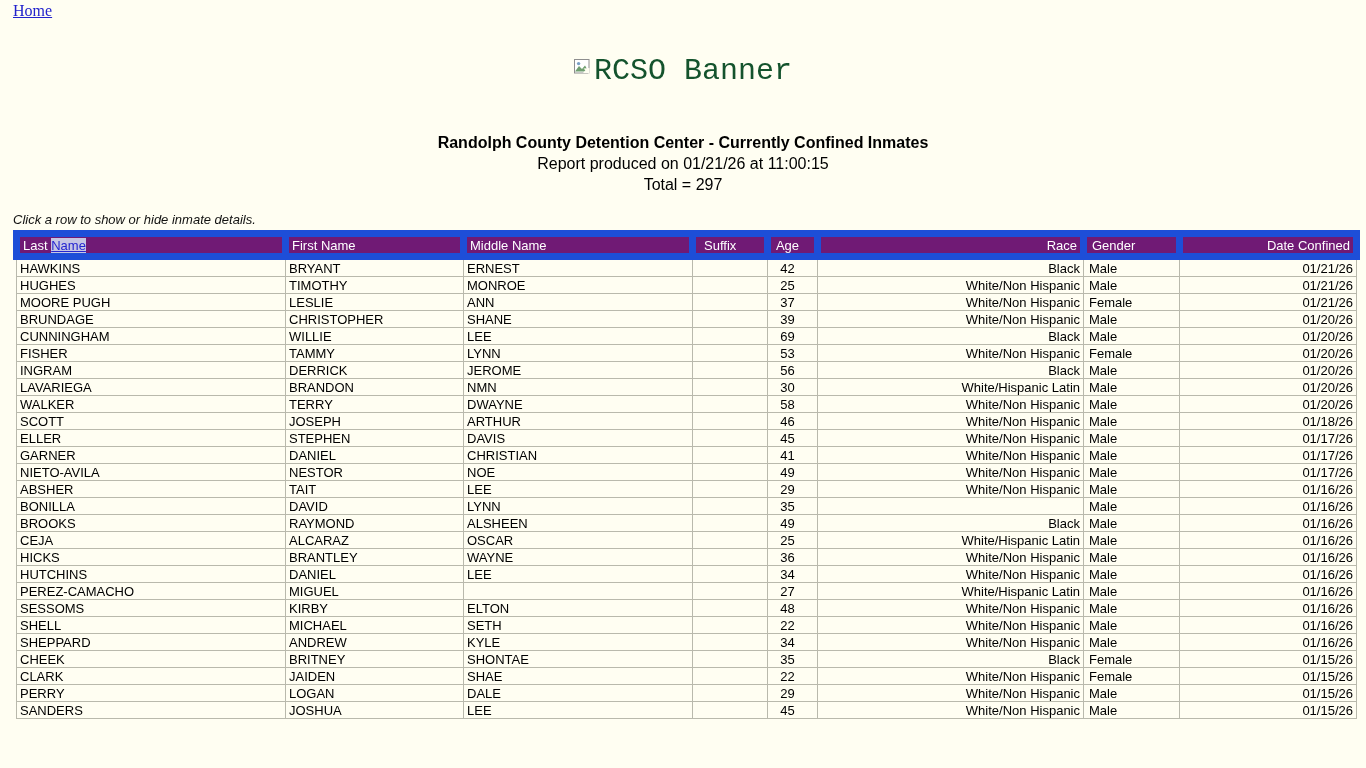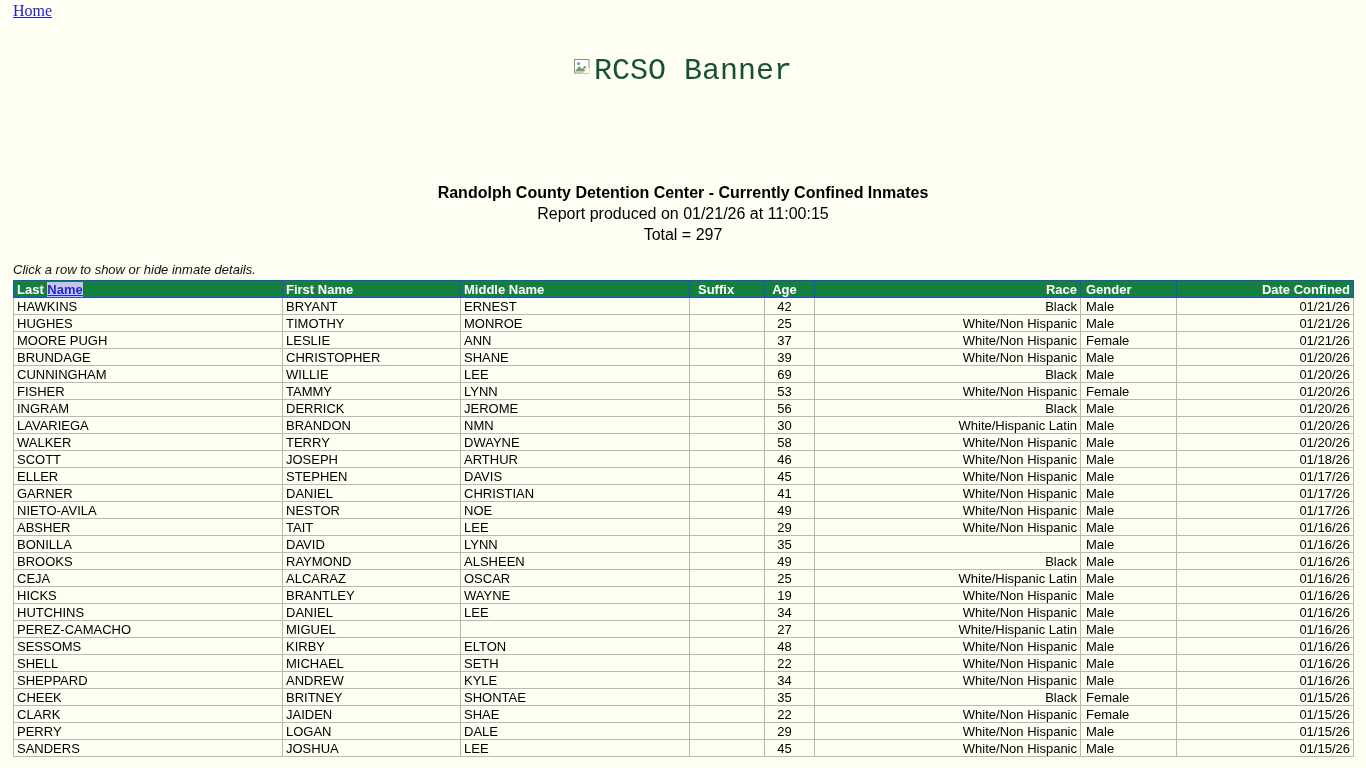--- a/index.html
+++ b/index.html
@@ -30,21 +30,21 @@
   }
   .broken-img { display: inline-block; margin: 3px 3px 0 0; }
   .banner-text {
     font-family: Liberation Mono, monospace;
     font-size: 30px;
     line-height: 30px;
     color: #14532d;
   }
 
   .title-block {
-    margin-top: 96px;
+    margin-top: 46px;
     text-align: center;
     font-size: 16px;
     line-height: 21px;
   }
   .report-title { font-weight: bold; }
 
   .caption {
     margin-top: 17px;
     font-style: italic;
     font-size: 13px;
@@ -61,24 +61,24 @@
   th, td {
     height: 16px;
     padding: 0 3px;
     font-size: 13px;
     overflow: hidden;
     white-space: nowrap;
     text-align: left;
     vertical-align: middle;
   }
   th {
-    background: #15803d;
+    background: #701a75;
     color: #ffffff;
-    font-weight: bold;
-    border: 1px solid #1d4ed8;
+    font-weight: normal;
+    border: 7px solid #1d4ed8;
   }
   td { border: 1px solid #b9b9ac; }
   tbody tr { cursor: pointer; }
 
   
   th:nth-child(4) { padding-left: 8px; }
   th:nth-child(5), td:nth-child(5) { text-align: center; padding-right: 13px; }
   th:nth-child(6), td:nth-child(6) { padding-left: 7px; text-align: right; }
   th:nth-child(7), td:nth-child(7) { padding-left: 5px; }
   th:nth-child(8), td:nth-child(8) { text-align: right; }
@@ -312,21 +312,21 @@
           <td>25</td>
           <td>White/Hispanic Latin</td>
           <td>Male</td>
           <td>01/16/26</td>
         </tr>
         <tr>
           <td>HICKS</td>
           <td>BRANTLEY</td>
           <td>WAYNE</td>
           <td></td>
-          <td>19</td>
+          <td>36</td>
           <td>White/Non Hispanic</td>
           <td>Male</td>
           <td>01/16/26</td>
         </tr>
         <tr>
           <td>HUTCHINS</td>
           <td>DANIEL</td>
           <td>LEE</td>
           <td></td>
           <td>34</td>

